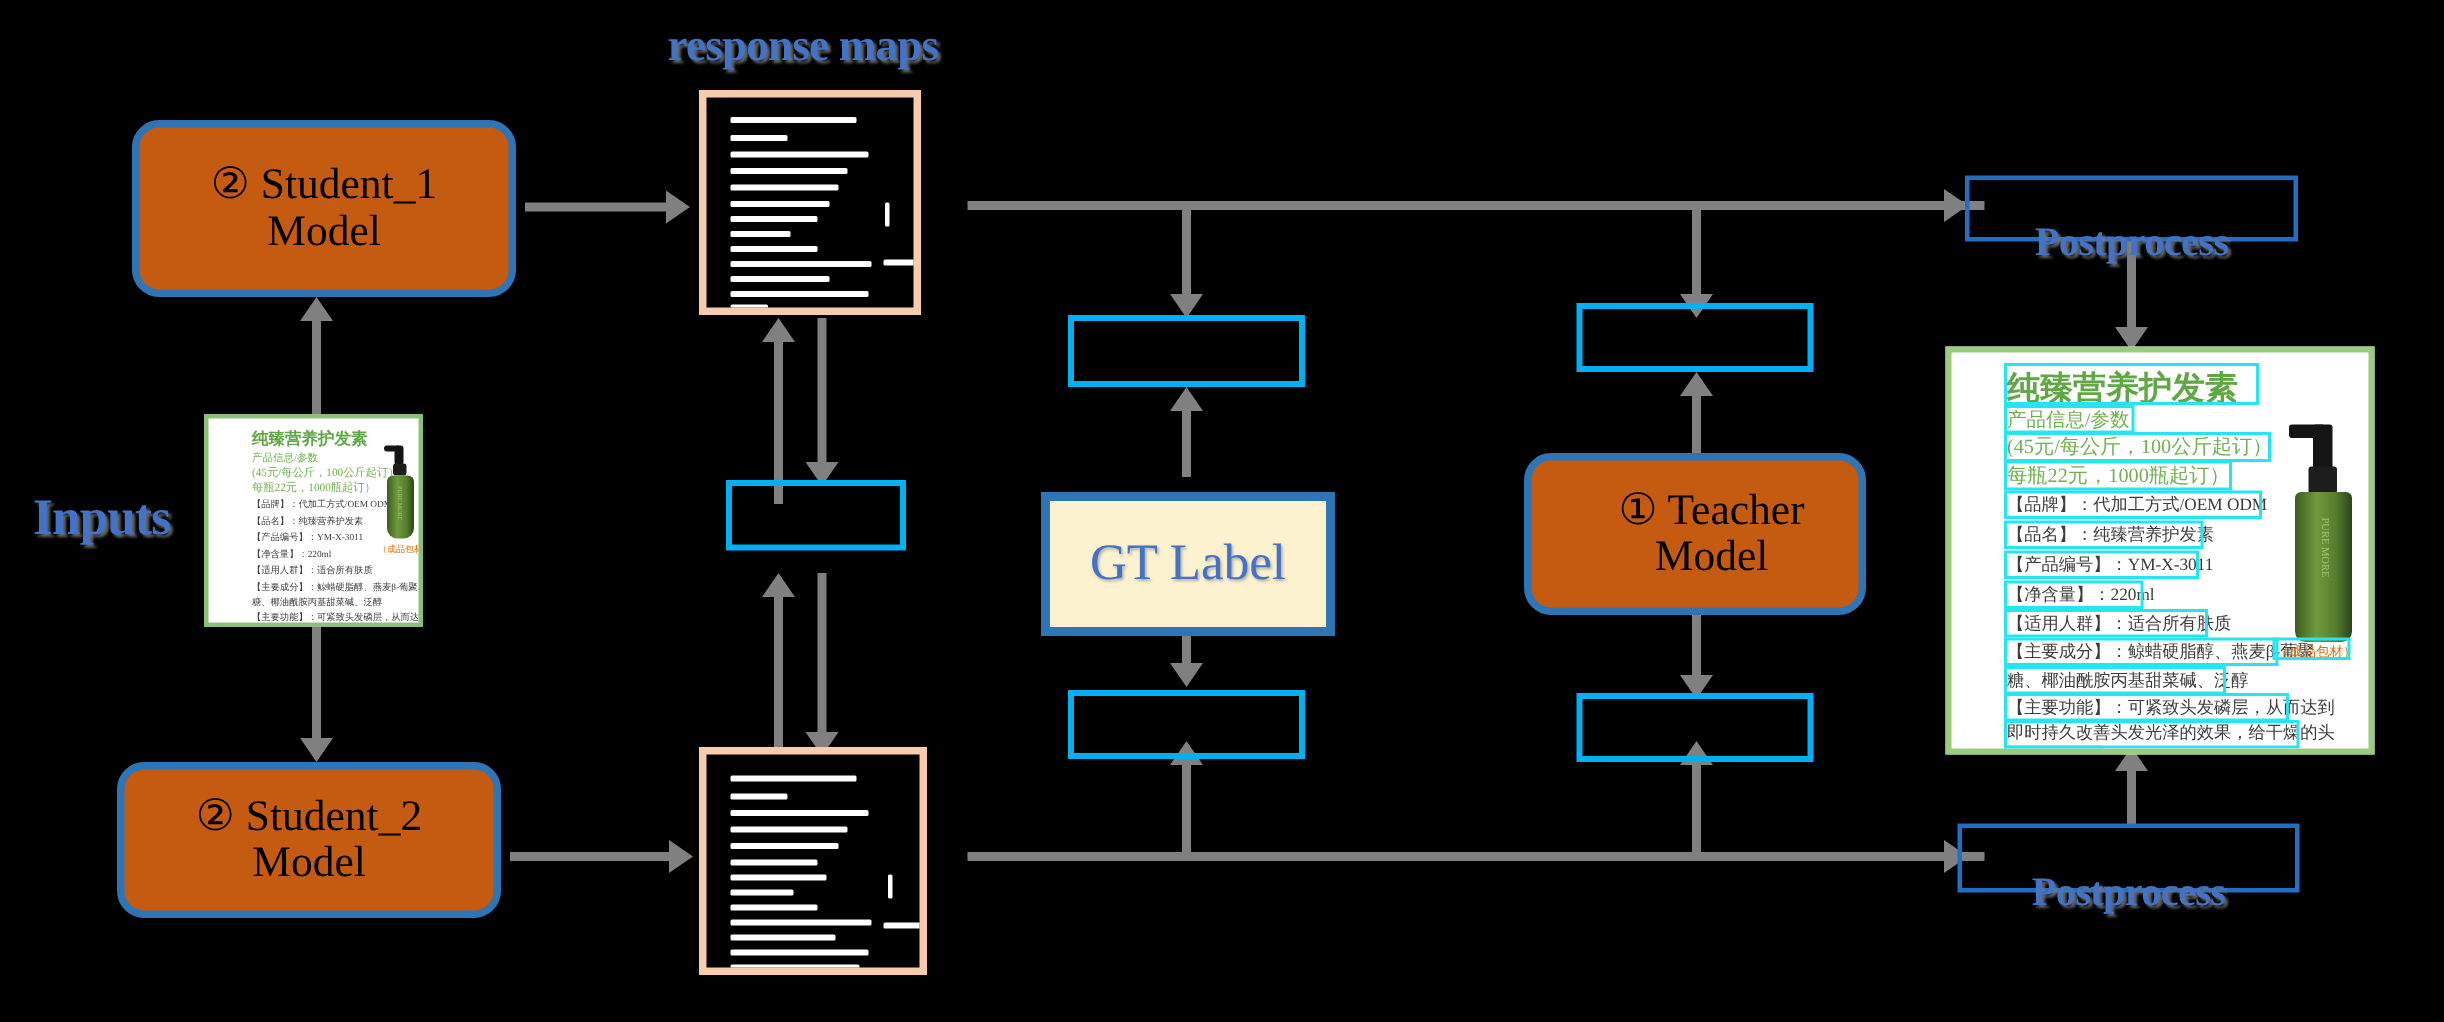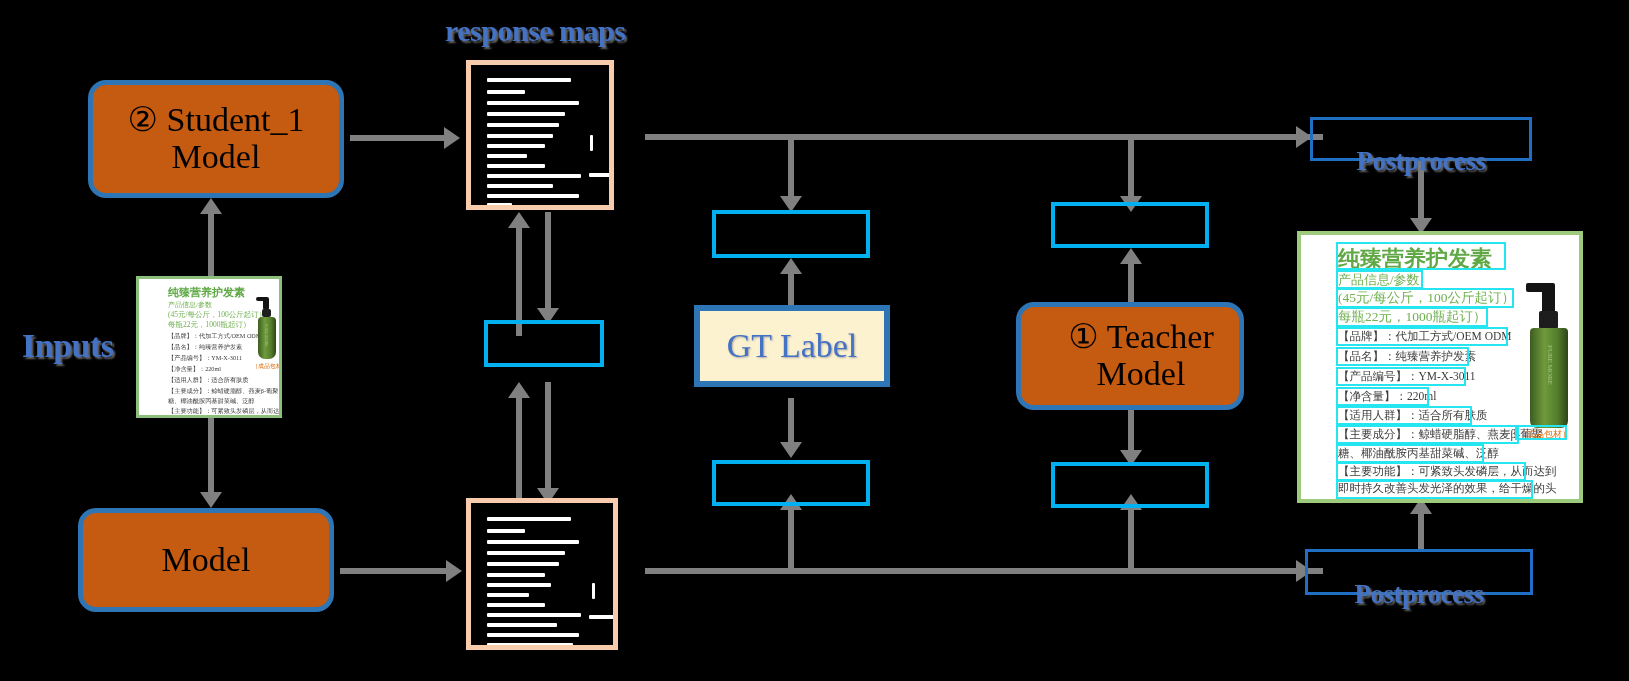--- a/index.html
+++ b/index.html
@@ -11,21 +11,21 @@
   .abs{position:absolute;box-sizing:border-box;font-family:Liberation Serif, serif;}
 
   
   .hdr{color:#4472C4;font-weight:bold;letter-spacing:-0.5px;
        text-shadow:2px 2px 2px rgba(120,120,120,.85);white-space:nowrap;}
 
   
   .model{background:#C55A11;border:5px solid #2E75B6;border-radius:18px;
          display:flex;align-items:center;justify-content:center;
          text-align:center;color:#000;line-height:1.08;
-         font-size:34px;}
+         font-size:29px;}
   .model span{display:block;}
 
   
   .gtlabel{background:#FDF2D0;border:6px solid #2E75B6;
            display:flex;align-items:center;justify-content:center;
            color:#4472C4;font-size:34px;
            text-shadow:1px 1px 2px rgba(150,150,150,.8);}
 
   
   .cyanbox{border:4px solid #00B0F0;background:transparent;}
@@ -129,32 +129,33 @@
 
   <div class="abs model" style="left:88px;top:80px;width:256px;height:118px;">
     <div>
       <span>② Student_1</span>
       <span>Model</span>
     </div>
   </div>
 
   <div class="abs model" style="left:78px;top:508px;width:256px;height:104px;">
     <div>
+      <span>② Student_2</span>
       <span>Model</span>
     </div>
   </div>
 
   <div class="abs model" style="left:1016px;top:302px;width:228px;height:108px;padding-left:22px;">
     <div>
       <span>① Teacher</span>
       <span>Model</span>
     </div>
   </div>
 
-  <div class="abs gtlabel" style="left:694px;top:305px;width:196px;height:82px;">
+  <div class="abs gtlabel" style="left:694px;top:328px;width:196px;height:96px;">
     <span>GT Label</span>
   </div>
 
   <div class="abs cyanbox" style="left:484px;top:320px;width:120px;height:47px;"></div>
   <div class="abs cyanbox" style="left:712px;top:210px;width:158px;height:48px;"></div>
   <div class="abs cyanbox" style="left:712px;top:460px;width:158px;height:46px;"></div>
   <div class="abs cyanbox" style="left:1051px;top:202px;width:158px;height:46px;"></div>
   <div class="abs cyanbox" style="left:1051px;top:462px;width:158px;height:46px;"></div>
 
   <div class="abs post" style="left:1310px;top:117px;width:222px;height:44px;">

